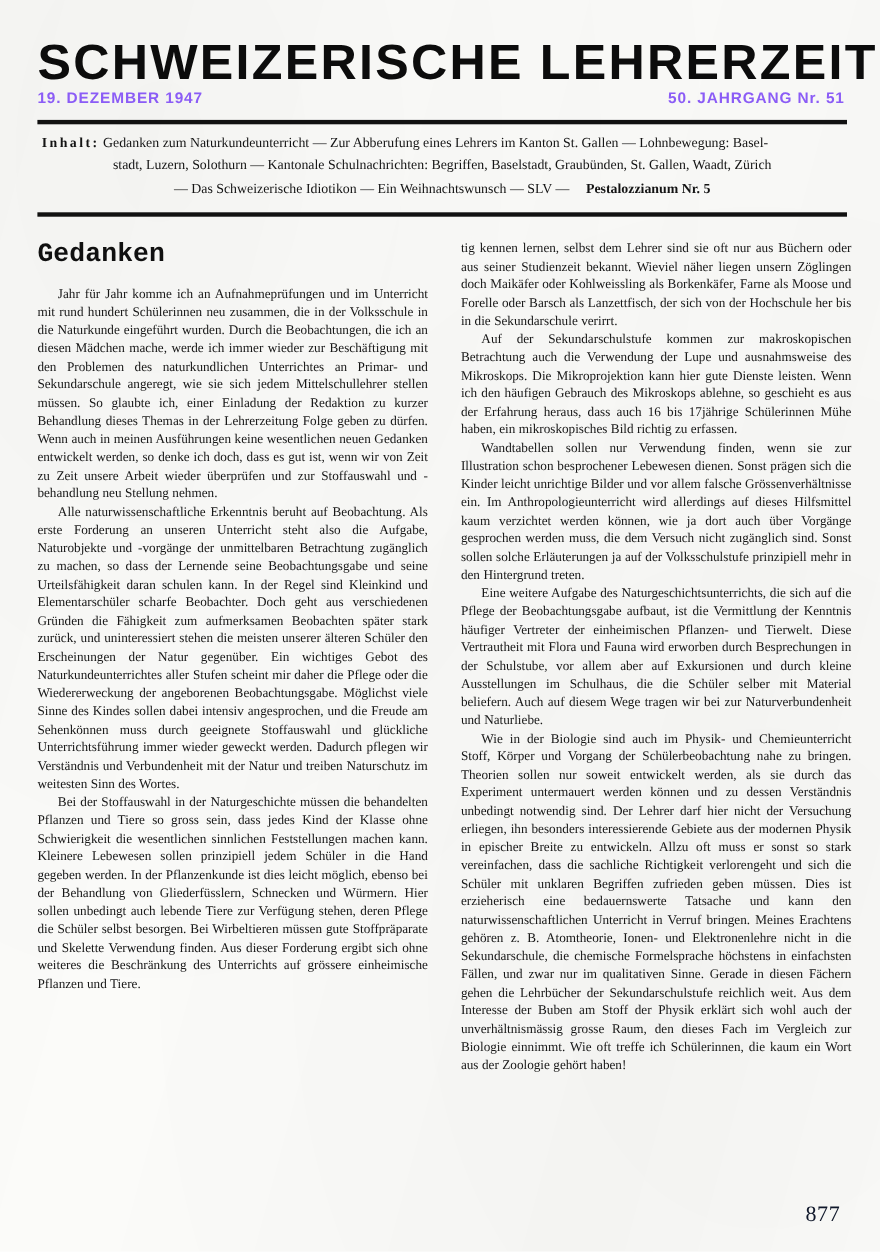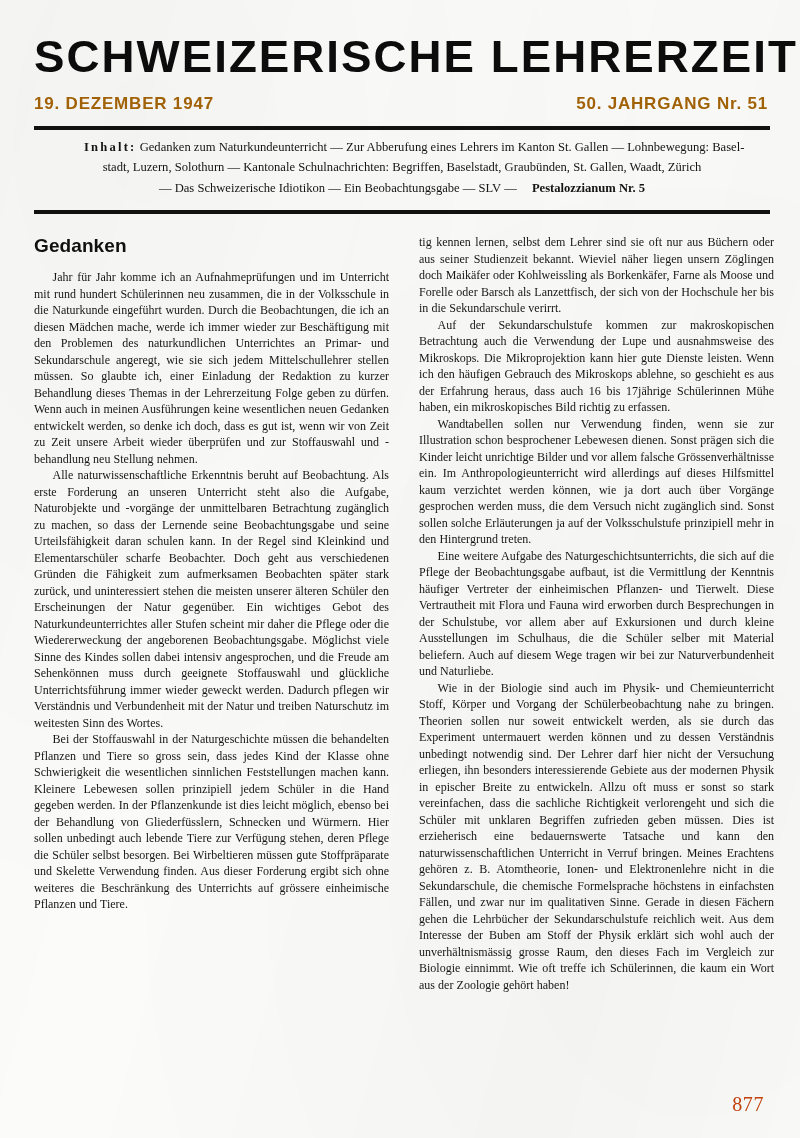--- a/index.html
+++ b/index.html
@@ -53,24 +53,24 @@
     transform: scaleX(1.015);
     transform-origin: left center;
   }
 
   .masthead-sub {
     display: flex;
     justify-content: space-between;
     align-items: baseline;
     font-family: "Liberation Sans", "DejaVu Sans", sans-serif;
     font-weight: bold;
-    font-size: 17px;
+    font-size: 14px;
     letter-spacing: 0.8px;
-    color: #a16207;
-    margin-top: 15px;
+    color: #8b5cf6;
+    margin-top: 2px;
     padding-right: 2px;
   }
 
   
   .rule-thick {
     height: 4px;
     background: #111;
     margin: 12px 0 0 0;
   }
   .rule-thick-bottom {
@@ -86,43 +86,42 @@
     line-height: 1.62;
     text-align: center;
     color: #141414;
   }
   .contents-line {
     display: block;
     white-space: nowrap;
   }
   .contents-line.first {
     text-align: left;
-    margin-left: 46px;
   }
   .inhalt-label {
     font-weight: bold;
     letter-spacing: 2.2px;
   }
   .c-bold { font-weight: bold; margin-left: 12px; }
 
   
   .columns {
     display: flex;
     margin-top: 20px;
     gap: 30px;
   }
   .col {
     width: 355px;
     flex: 0 0 355px;
   }
 
   .article-title {
-    font-family: Liberation Sans, sans-serif;
-    font-weight: bold;
-    font-size: 19px;
+    font-family: Liberation Mono, monospace;
+    font-weight: bold;
+    font-size: 24px;
     line-height: 1.27;
     letter-spacing: 0.1px;
     color: #101010;
     margin: 0 0 11px 0;
   }
   .article-title .ln { display: block; }
 
   p.body {
     margin: 0;
     font-size: 12px;
@@ -135,21 +134,21 @@
   }
   p.body.cont {
     text-indent: 0;
   }
 
   .page-number {
     position: absolute;
     right: 36px;
     bottom: 22px;
     font-size: 20px;
-    color: #c2410c;
+    color: #0f172a;
     letter-spacing: 0.6px;
     z-index: 3;
   }
 </style>
 </head>
 <body>
 
 <div class="page">
   <div class="content">
 
@@ -163,21 +162,21 @@
 
     <div class="rule-thick"></div>
 
     <section class="contents">
       <span class="contents-line first">
         <span class="inhalt-label">Inhalt:</span>
         <span>Gedanken zum Naturkundeunterricht — Zur Abberufung eines Lehrers im Kanton St. Gallen — Lohnbewegung: Basel-</span>
       </span>
       <span class="contents-line">stadt, Luzern, Solothurn — Kantonale Schulnachrichten: Begriffen, Baselstadt, Graubünden, St. Gallen, Waadt, Zürich</span>
       <span class="contents-line">
-        <span>— Das Schweizerische Idiotikon — Ein Beobachtungsgabe — SLV — </span><span class="c-bold">Pestalozzianum Nr. 5</span>
+        <span>— Das Schweizerische Idiotikon — Ein Weihnachtswunsch — SLV — </span><span class="c-bold">Pestalozzianum Nr. 5</span>
       </span>
     </section>
 
     <div class="rule-thick-bottom"></div>
 
     <div class="columns">
 
       <div class="col">
         <h2 class="article-title">
           <span class="ln">Gedanken</span>

